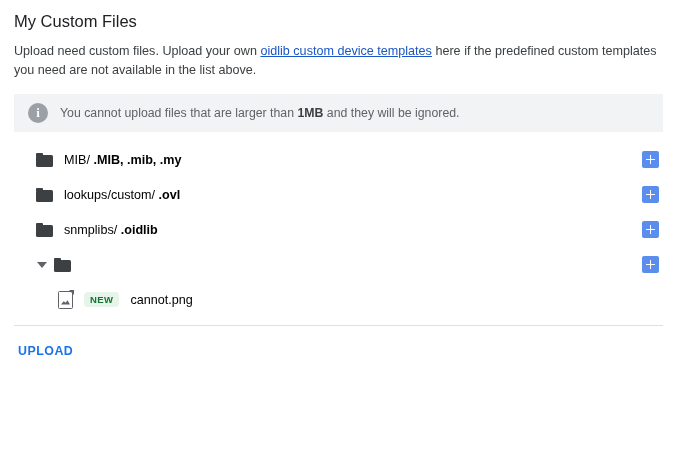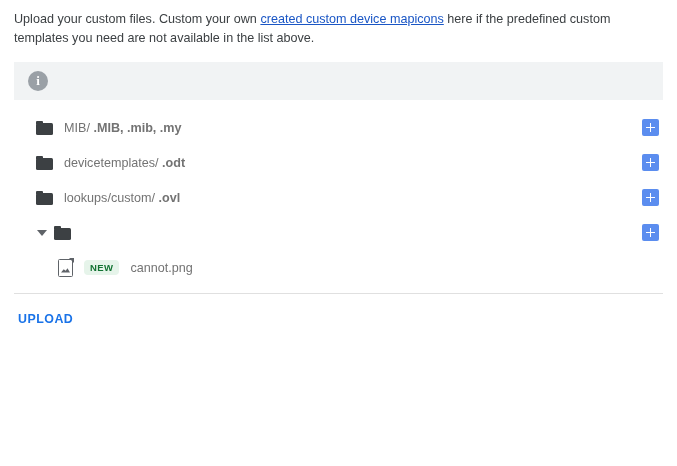--- a/index.html
+++ b/index.html
@@ -140,21 +140,21 @@
   }
   .file-icon .pic {
     position: absolute;
     left: 3px; top: 8px;
     width: 9px; height: 6px;
     background: #5f6368;
     clip-path: polygon(0 100%, 30% 45%, 52% 72%, 72% 30%, 100% 100%);
   }
   .row-label {
     font-size: 12.6px;
-    color: #737373;
+    color: #000000;
     line-height: 16px;
     white-space: nowrap;
   }
   .row-label b { font-weight: bold; }
   .badge {
     display: inline-block;
     background: #e6f4ea;
     color: #137333;
     font-size: 9.5px;
     font-weight: bold;
@@ -209,56 +209,58 @@
     padding: 6px 6px 6px 4px;
     cursor: pointer;
     font-family: "Liberation Sans", sans-serif;
   }
 </style>
 </head>
 <body>
 
 <div class="page">
 
-
-  <p class="intro"><span>Upload your custom files. Custom your own </span><a href="#">created custom device mapicons</a><span> here if the predefined custom templates you need are not available in the list above.</span></p>
+  <h1 class="page-title">My Custom Files</h1>
+
+  <p class="intro"><span>Upload need custom files. Upload your own </span><a href="#">oidlib custom device templates</a><span> here if the predefined custom templates you need are not available in the list above.</span></p>
 
   <div class="notice">
     <div class="notice-icon">i</div>
+    <div class="notice-text"><span>You cannot upload files that are larger than </span><b>1MB</b><span> and they will be ignored.</span></div>
   </div>
 
   <div class="tree">
 
     <div class="row">
       <span class="folder">
           <span class="tab-top"></span>
           <span class="body"></span>
         </span>
       <span class="row-label"><span>MIB/ </span><b>.MIB, .mib, .my</b></span>
       <span class="add-btn"></span>
     </div>
 
+
     <div class="row">
       <span class="folder">
           <span class="tab-top"></span>
           <span class="body"></span>
         </span>
-      <span class="row-label"><span>devicetemplates/ </span><b>.odt</b></span>
+      <span class="row-label"><span>lookups/custom/ </span><b>.ovl</b></span>
       <span class="add-btn"></span>
     </div>
 
     <div class="row">
       <span class="folder">
           <span class="tab-top"></span>
           <span class="body"></span>
         </span>
-      <span class="row-label"><span>lookups/custom/ </span><b>.ovl</b></span>
-      <span class="add-btn"></span>
-    </div>
-
+      <span class="row-label"><span>snmplibs/ </span><b>.oidlib</b></span>
+      <span class="add-btn"></span>
+    </div>
 
 
     <div class="row expanded">
       <span class="twisty">
         <svg width="10" height="7" viewBox="0 0 10 7">
             <path d="M0 0 L10 0 L5 6 Z" fill="#5f6368"></path>
           </svg>
       </span>
       <span class="folder open">
           <span class="tab-top"></span>

